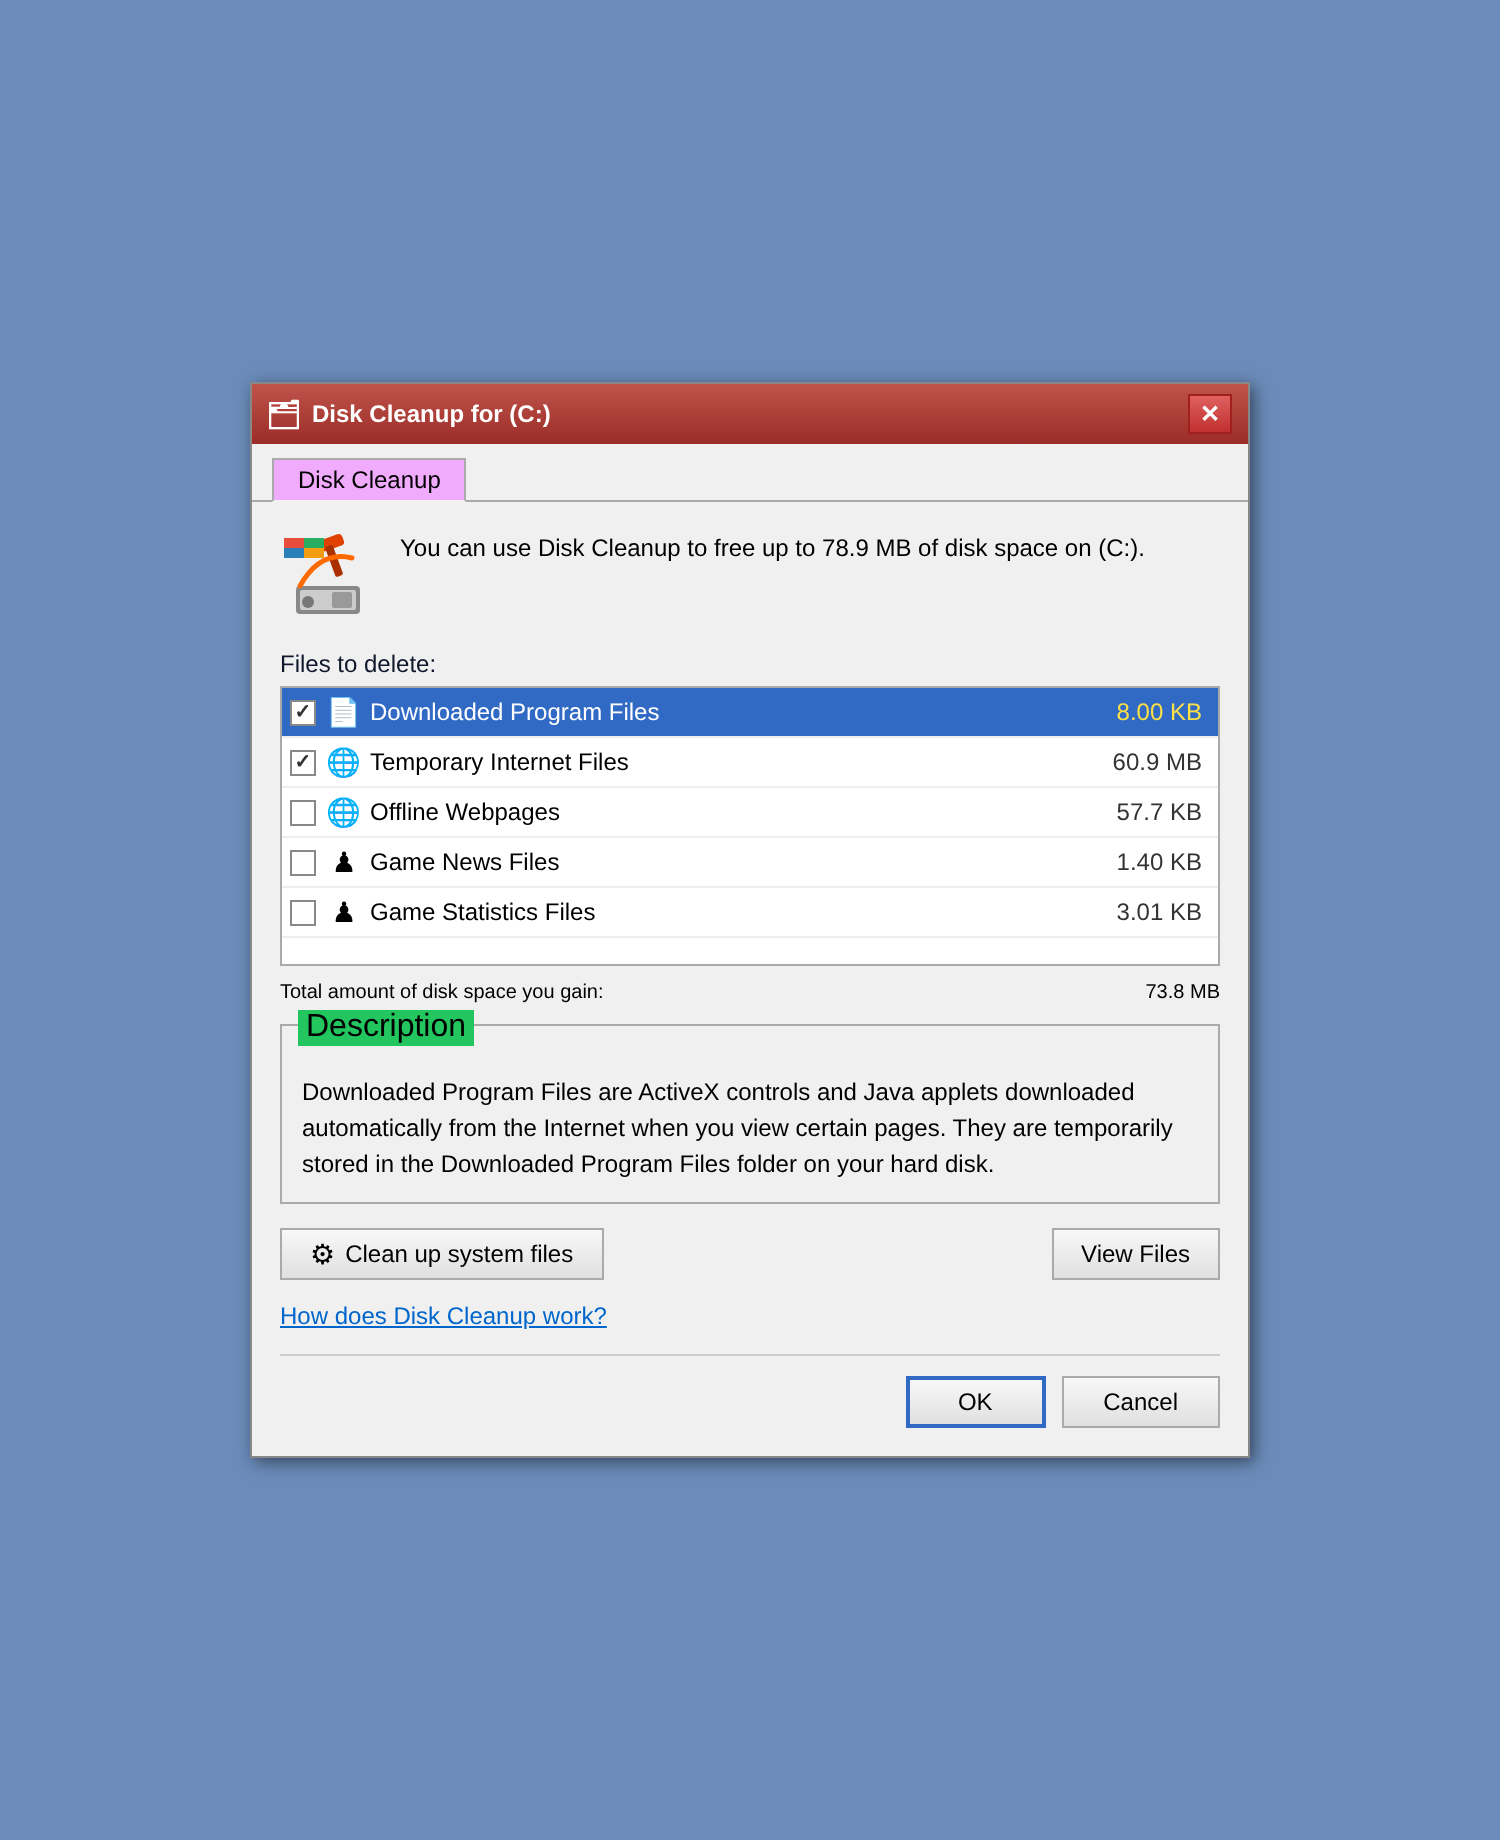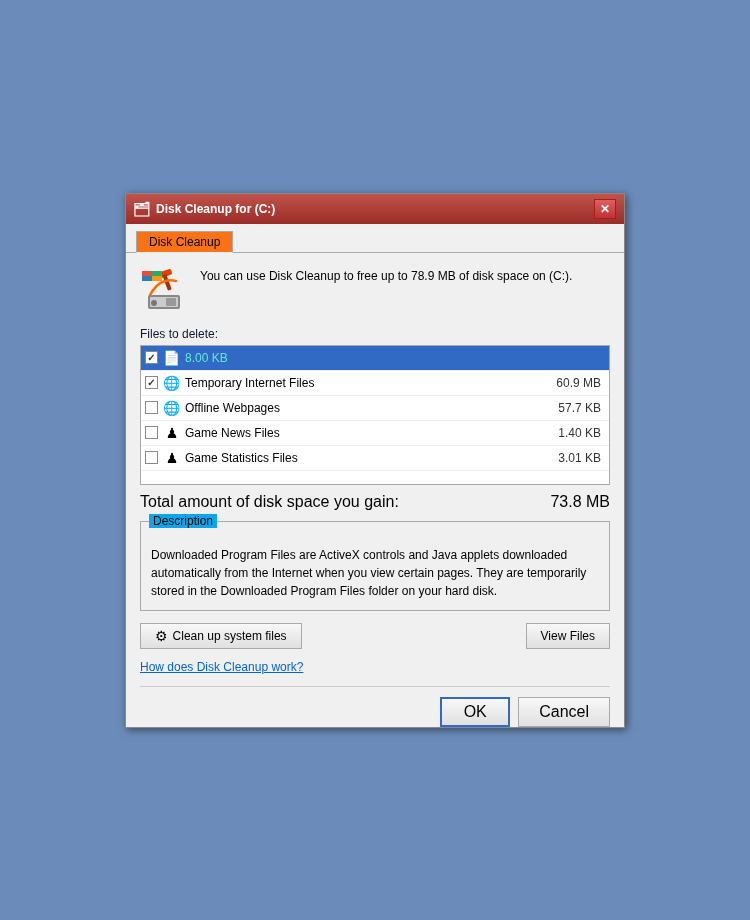--- a/index.html
+++ b/index.html
@@ -63,32 +63,32 @@
     }
 
     .tab-bar {
       background: #f0f0f0;
       padding: 6px 10px 0 10px;
       border-bottom: 1px solid #aaa;
     }
 
     .tab {
       display: inline-block;
-      background: #f97316;
+      background: #f0abfc;
       border: 1px solid #aaa;
       border-bottom: 1px solid #f0f0f0;
       padding: 3px 12px;
       font-size: 12px;
       cursor: pointer;
       position: relative;
       top: 1px;
     }
 
     .window-content {
-      padding: 14px 14px 0 14px;
+      padding: 14px 14px 14px 14px;
       background: #f0f0f0;
     }
 
     .intro-section {
       display: flex;
       align-items: flex-start;
       gap: 12px;
       margin-bottom: 12px;
     }
 
@@ -126,21 +126,21 @@
       cursor: pointer;
       user-select: none;
     }
 
     .file-row.selected {
       background: #316ac5;
       color: white;
     }
 
     .file-row.selected .file-size {
-      color: #5eead4;
+      color: #fde047;
     }
 
     .file-checkbox {
       width: 13px;
       height: 13px;
       border: 1px solid #888;
       background: white;
       display: flex;
       align-items: center;
       justify-content: center;
@@ -176,37 +176,37 @@
       font-size: 12px;
       color: #333;
       margin-right: 4px;
       white-space: nowrap;
     }
 
     .total-row {
       display: flex;
       justify-content: space-between;
       margin: 8px 0 10px 0;
-      font-size: 16px;
+      font-size: 10px;
     }
 
     .description-group {
       border: 1px solid #aaa;
       padding: 8px 10px 10px 10px;
       margin-bottom: 12px;
       position: relative;
     }
 
     .description-legend {
       position: absolute;
       top: -8px;
       left: 8px;
-      background: #0ea5e9;
+      background: #22c55e;
       padding: 0 4px;
-      font-size: 12px;
+      font-size: 16px;
       color: #000;
     }
 
     .description-text {
       font-size: 12px;
       line-height: 1.5;
       color: #000;
       margin-top: 16px;
     }
 
@@ -244,21 +244,21 @@
 
     .footer-buttons {
       display: flex;
       justify-content: flex-end;
       gap: 8px;
       border-top: 1px solid #ccc;
       padding-top: 10px;
     }
 
     .footer-btn {
-      font-size: 16px;
+      font-size: 12px;
       padding: 4px 20px;
       background: linear-gradient(to bottom, #f8f8f8, #e0e0e0);
       border: 1px solid #aaa;
       cursor: pointer;
       min-width: 70px;
     }
 
     .footer-btn.primary {
       border: 2px solid #316ac5;
     }
@@ -314,20 +314,21 @@
       <p class="intro-text">You can use Disk Cleanup to free up to 78.9 MB of disk space on  (C:).</p>
     </div>
 
     <p class="section-label">Files to delete:</p>
 
     <div class="files-list-container">
 
     <div class="file-row selected">
           <div class="file-checkbox checked"></div>
           <div class="file-icon">📄</div>
+          <span class="file-name">Downloaded Program Files</span>
           <span class="file-size">8.00 KB</span>
         </div>
         <div class="file-row">
           <div class="file-checkbox checked"></div>
           <div class="file-icon">🌐</div>
           <span class="file-name">Temporary Internet Files</span>
           <span class="file-size">60.9 MB</span>
         </div>
         <div class="file-row">
           <div class="file-checkbox"></div>

